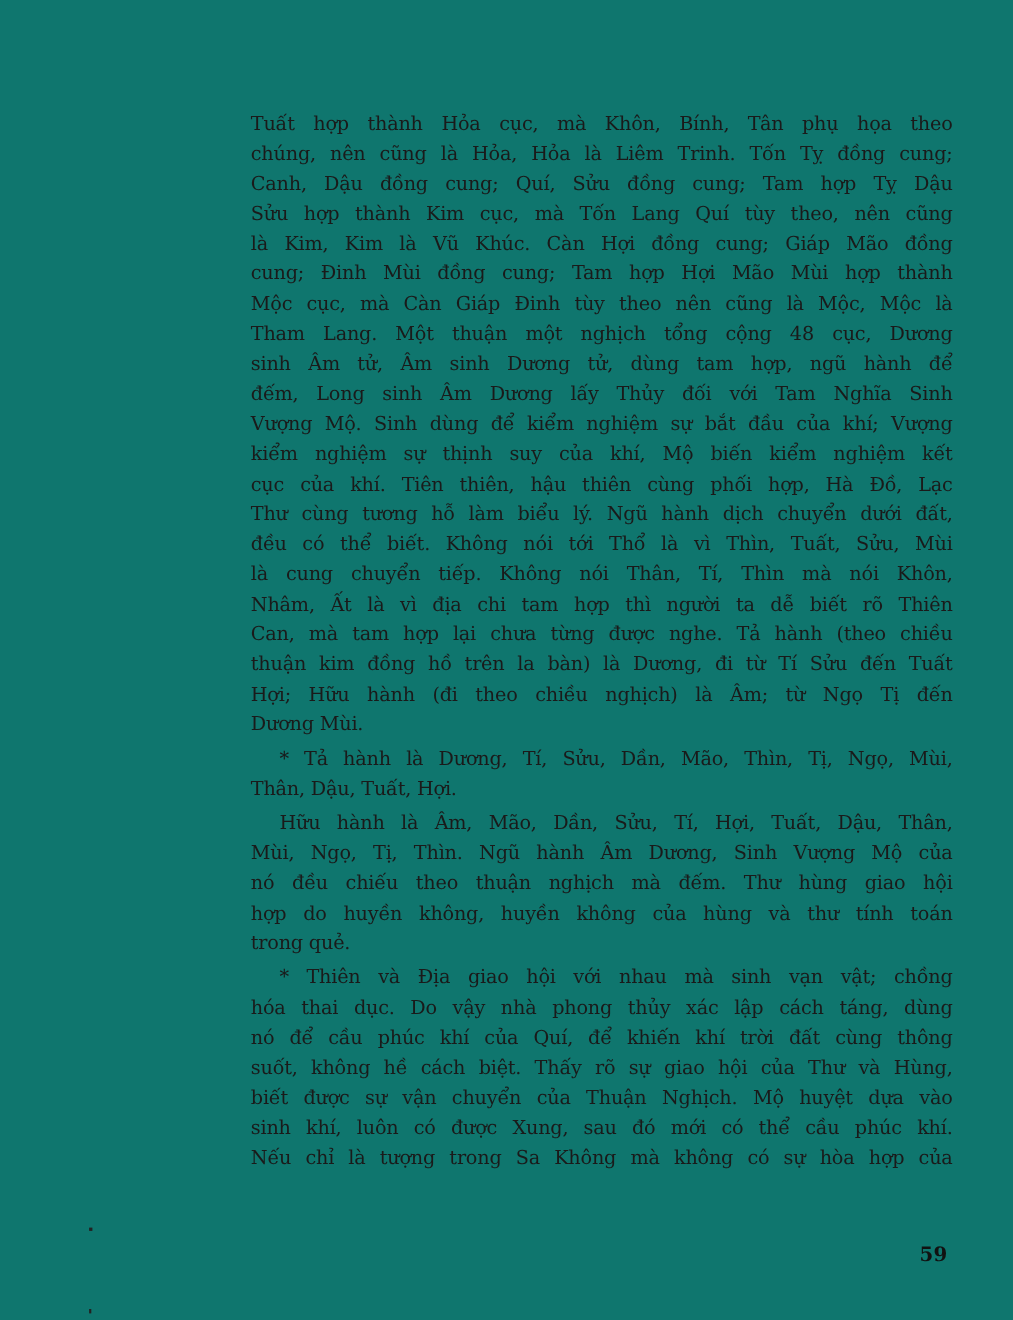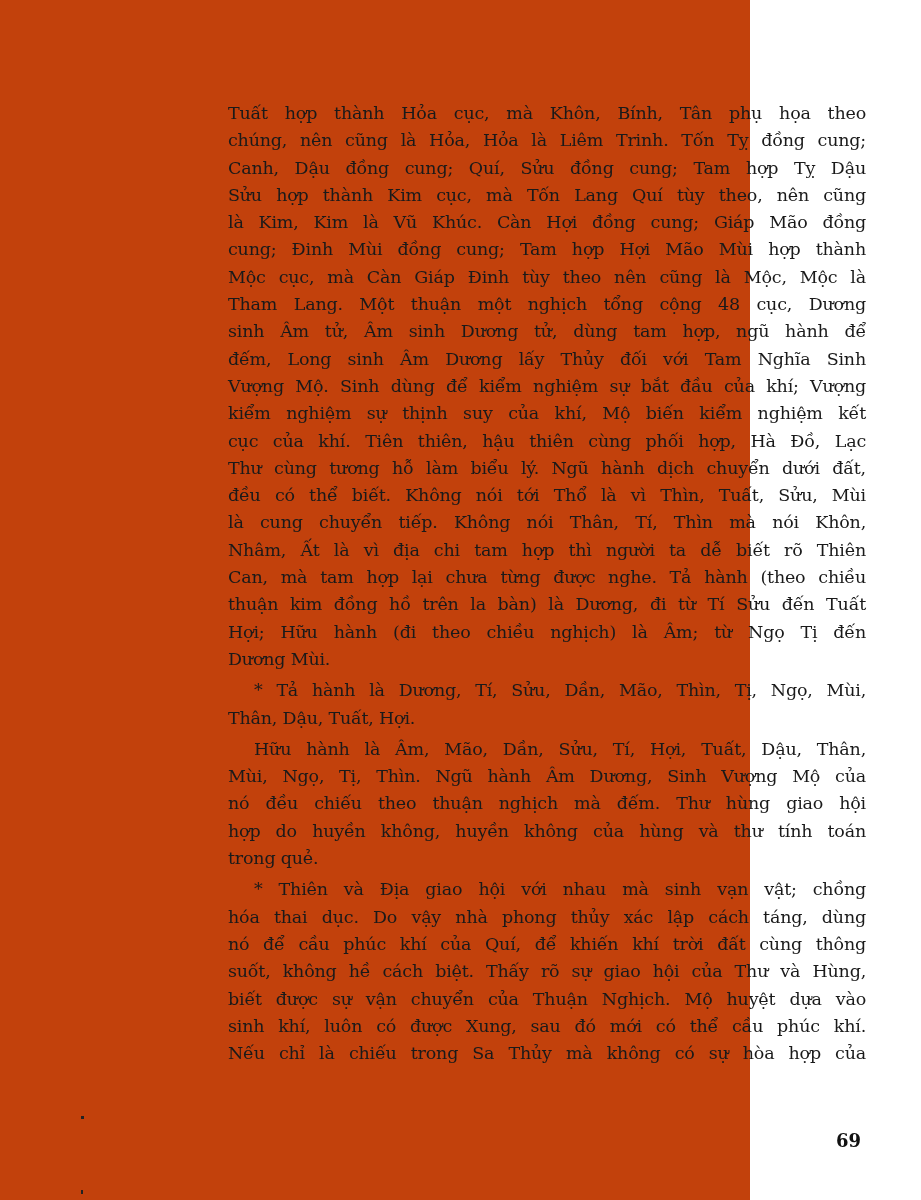--- a/index.html
+++ b/index.html
@@ -1,17 +1,17 @@
 <!DOCTYPE html>
 <html><head>
 <meta charset="utf-8">
 <style>
   html, body { margin: 0; padding: 0; background: #ffffff; }
   body { width: 921px; height: 1200px; position: relative; overflow: hidden; }
-  .page { position: absolute; left: 0; top: 0; width: 750px; height: 1200px; background: #c2410c; }
+  .page { position: absolute; left: 0; top: 0; width: 921px; height: 1200px; background: #0f766e; }
   .text-block { position: absolute; left: 228px; top: 100px; width: 638px;
     font-family: "DejaVu Serif", serif; font-size: 17.5px; color: #1a1a1a; }
   .para { margin: 0; }
   .para + .para { margin-top: 4px; }
   .line { display: block; height: 27.3px; line-height: 27.3px; text-align: justify; text-align-last: justify; white-space: nowrap; overflow: visible; letter-spacing: -0.2px; }
   .line.last { text-align-last: left; }
   .line.indent { padding-left: 26px; }
   .page-number { position: absolute; left: 836px; top: 1130px; font-family: "DejaVu Serif", serif;
     font-weight: bold; font-size: 18px; color: #111; }
   .speck { position: absolute; width: 3px; height: 3px; background: #222; }
@@ -59,21 +59,21 @@
       <span class="line last">trong quẻ.</span>
     </div>
 
     <div class="para">
       <span class="line indent">* Thiên và Địa giao hội với nhau mà sinh vạn vật; chồng</span>
       <span class="line">hóa thai dục. Do vậy nhà phong thủy xác lập cách táng, dùng</span>
       <span class="line">nó để cầu phúc khí của Quí, để khiến khí trời đất cùng thông</span>
       <span class="line">suốt, không hề cách biệt. Thấy rõ sự giao hội của Thư và Hùng,</span>
       <span class="line">biết được sự vận chuyển của Thuận Nghịch. Mộ huyệt dựa vào</span>
       <span class="line">sinh khí, luôn có được Xung, sau đó mới có thể cầu phúc khí.</span>
-      <span class="line">Nếu chỉ là chiếu trong Sa Thủy mà không có sự hòa hợp của</span>
+      <span class="line">Nếu chỉ là tượng trong Sa Không mà không có sự hòa hợp của</span>
     </div>
   </div>
 
-  <div class="page-number">69</div>
+  <div class="page-number">59</div>
 
   <div class="speck" style="left:81px; top:1116px;"></div>
   <div class="speck" style="left:81px; top:1190px; height:4px; width:2px;"></div>
 </div>
 
 </body></html>

